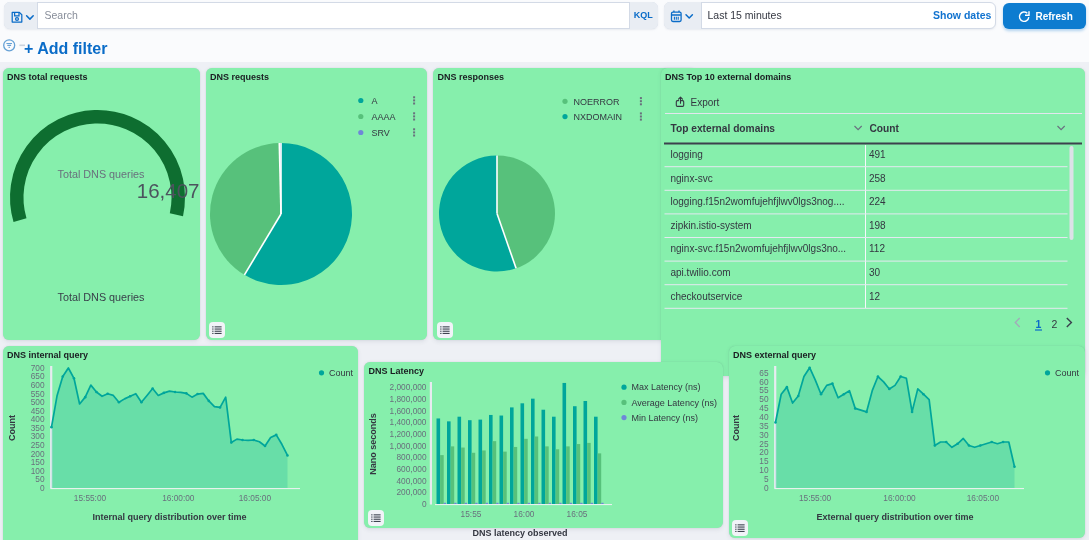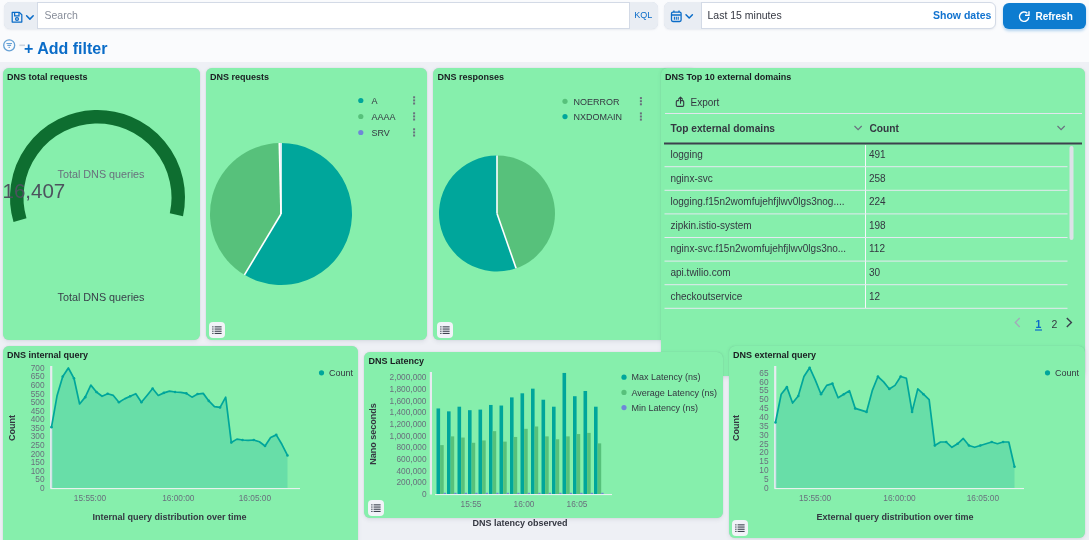--- a/index.html
+++ b/index.html
@@ -15,21 +15,21 @@
 <svg width="60" height="32" style="left:4px;top:2px">
  <g stroke="#0a6cc8" fill="none" stroke-width="1.25">
   <path d="M8.2 10.4 h7.2 l2.4 2.4 v7.3 h-9.6 z" stroke-linejoin="round"></path>
   <path d="M10.6 10.6 v3.2 h4.4 v-3.2"></path>
   <circle cx="13" cy="17" r="1.45"></circle>
   <path d="M22.6 13.8 l3.3 3.3 3.3-3.3" stroke-width="1.5" stroke-linecap="round" stroke-linejoin="round"></path>
  </g>
 </svg>
 <div class="abs" style="left:44.5px;top:9.2px;font-size:10.5px;color:#878d99">Search</div>
 <div class="abs" style="left:629px;top:2px;width:28.5px;height:26.5px;background:#e9edf3;border-left:1px solid #d3dae6;border-radius:0 6px 6px 0"></div>
-<div class="abs" style="left:629px;top:9.5px;width:28.5px;text-align:center;font-size:9px;font-weight:normal;color:#0a6cc8">KQL</div>
+<div class="abs" style="left:629px;top:9.5px;width:28.5px;text-align:center;font-size:9px;font-weight:bold;color:#0a6cc8">KQL</div>
 <div class="abs" style="left:663.5px;top:2px;width:332.5px;height:26.5px;background:#fff;border:1px solid #d3dae6;border-radius:6px;box-shadow:0 1px 2px rgba(152,162,179,.18)"></div>
 <div class="abs" style="left:663.5px;top:2px;width:38.5px;height:26.5px;background:#e9edf3;border-right:1px solid #d3dae6;border-radius:6px 0 0 6px"></div>
 <svg width="60" height="32" style="left:663.5px;top:2px">
  <g stroke="#0a6cc8" fill="none" stroke-width="1.3">
   <rect x="7.5" y="10.2" width="9.6" height="9.3" rx="1.4"></rect>
   <path d="M9.9 10 v-1.6 M15 10 v-1.6 M7.8 13 h9"></path>
   <path d="M10.4 14.8 v3 M12.3 14.8 v3 M14.2 14.8 v3" stroke-width="1.1"></path>
   <path d="M22 12.8 l3.2 3.2 3.2-3.2" stroke-width="1.5" stroke-linecap="round" stroke-linejoin="round"></path>
  </g>
 </svg>
@@ -48,21 +48,21 @@
  <path d="M6.4 7.5 h5.6 M7.3 9.4 h3.8 M8.6 11.3 h1.2" stroke="#66a1d5" stroke-width="1.2"></path>
  <path d="M19.4 9.3 h5.6" stroke="#ccd3dd" stroke-width="1.6"></path>
 </svg>
 <div class="abs" style="left:24px;top:39.5px;font-size:16px;font-weight:bold;color:#0a6cc8">+ Add filter</div>
 <div class="panel" style="left:2.5px;top:68px;width:197px;height:272px">
       <div class="ptitle">DNS total requests</div>
 <svg width="197" height="272">
         <path d="M17.00,152.16 A80.75,80.75 0 1 1 173.40,146.70" fill="none" stroke="#0e6e30" stroke-width="13.5"></path>
       </svg>
 <div class="abs" style="left:0;top:100px;width:197px;text-align:center;font-size:10.8px;color:#69707d">Total DNS queries</div>
-<div class="abs" style="left:0;top:111px;width:197px;text-align:left;font-size:20.5px;color:#4c535e">16,407</div>
+<div class="abs" style="left:0;top:111px;width:197px;text-align:right;font-size:20.5px;color:#4c535e">16,407</div>
 <div class="abs" style="left:0;top:222.5px;width:197px;text-align:center;font-size:10.8px;color:#383e49">Total DNS queries</div>
 </div>
 <div class="panel" style="left:205.5px;top:68px;width:221px;height:272px">
       <div class="ptitle">DNS requests</div>
 <svg width="221" height="272">
         <path d="M75.0,146.0 L75.00,75.00 A71,71 0 1 1 38.43,206.86 Z" fill="#00a69b"></path>
         <path d="M75.0,146.0 L38.43,206.86 A71,71 0 0 1 73.27,75.02 Z" fill="#57c17b"></path>
         <path d="M75.0,146.0 L73.27,75.02 A71,71 0 0 1 75.00,75.00 Z" fill="#6f87d8"></path>
         <line x1="75.0" y1="146.0" x2="75.00" y2="75.00" stroke="#fff" stroke-width="1.6"></line>
         <line x1="75.0" y1="146.0" x2="38.43" y2="206.86" stroke="#fff" stroke-width="1.6"></line>
@@ -235,21 +235,21 @@
             <rect x="3.2" y="6.5" width="1.3" height="1.1"></rect>
             <rect x="5.6" y="6.5" width="7" height="1.1"></rect>
             <rect x="3.2" y="8.7" width="1.3" height="1.1"></rect>
             <rect x="5.6" y="8.7" width="7" height="1.1"></rect>
             <rect x="3.2" y="10.9" width="1.3" height="1.1"></rect>
             <rect x="5.6" y="10.9" width="7" height="1.1"></rect>
           </g>
         </svg>
       </div>
 </div>
-<div class="panel" style="left:364px;top:352px;width:358.5px;height:166px">
+<div class="panel" style="left:364px;top:362px;width:358.5px;height:166px">
       <div class="ptitle">DNS Latency</div>
 <svg width="358" height="192">
         <rect x="65.8" y="20" width="2.2" height="122.5" fill="#e8ebf1"></rect>
         <line x1="71" y1="142.6" x2="248" y2="142.6" stroke="#f0f2f6" stroke-width="1"></line>
         <rect x="72.50" y="56.45" width="3.6" height="85.55" fill="#00a69b"></rect>
         <rect x="76.10" y="93.11" width="3.6" height="48.89" fill="#57c17b"></rect>
         <rect x="79.70" y="140.8" width="2.4" height="1.2" fill="#6f87d8"></rect>
         <rect x="83.00" y="59.36" width="3.6" height="82.64" fill="#00a69b"></rect>
         <rect x="86.60" y="84.38" width="3.6" height="57.62" fill="#57c17b"></rect>
         <rect x="90.20" y="140.8" width="2.4" height="1.2" fill="#6f87d8"></rect>

